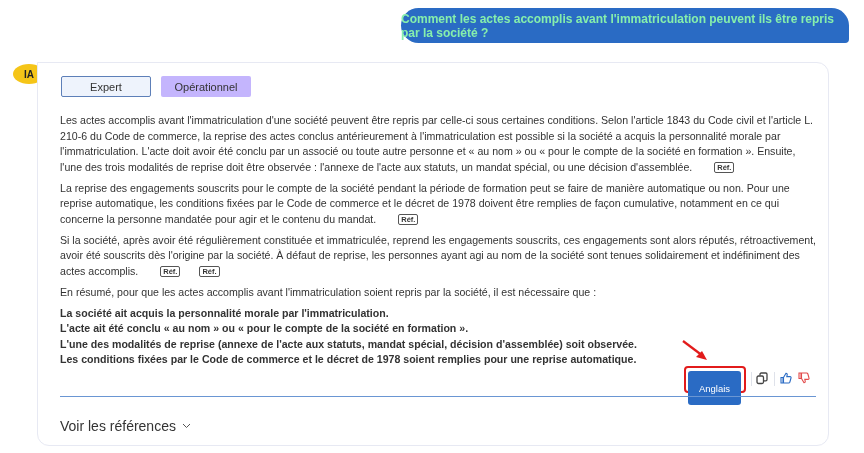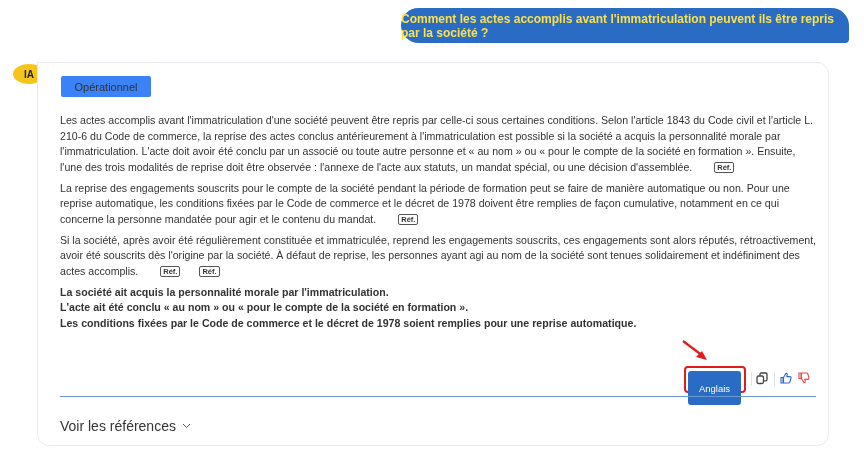--- a/index.html
+++ b/index.html
@@ -4,42 +4,42 @@
   <style>
     * { box-sizing: border-box; margin: 0; padding: 0; }
     html, body {
       width: 864px; height: 453px; overflow: hidden;
       background: #ffffff;
       font-family: "Liberation Sans", "DejaVu Sans", sans-serif;
       color: #333333;
     }
     .user-bubble {
       position: absolute; left: 401px; top: 8px; width: 448px; height: 35px;
-      background: #2a6bc4; color: #fde047;
+      background: #2a6bc4; color: #86efac;
       border-radius: 18px 18px 4px 18px;
       font-size: 12px; font-weight: bold;
       display: flex; align-items: center; justify-content: center;
       letter-spacing: 0px;
     }
     .avatar {
       position: absolute; left: 13px; top: 64px; width: 32px; height: 20px;
       border-radius: 50%; background: #f5c518; color: #222;
       font-size: 10px; font-weight: bold;
       display: flex; align-items: center; justify-content: center;
     }
     .card {
       position: absolute; left: 37px; top: 62px; width: 792px; height: 384px;
       border: 1px solid #e7e9f3; border-radius: 0 12px 12px 12px;
       background: #fff;
     }
     .tabs { position: absolute; left: 23px; top: 13px; display: flex; gap: 10px; }
     .tab {
       height: 21px; padding: 0 16px; font-size: 11px; color: #333;
       display: flex; align-items: center; justify-content: center;
-      background: #3b82f6; border: 1px solid transparent; border-radius: 2px;
+      background: #c4b5fd; border: 1px solid transparent; border-radius: 2px;
       cursor: pointer;
     }
     .tab.active { width: 90px; border-color: #5d7fb8; background: #eef3fc; }
     .tab.inactive { width: 90px; }
     .content {
       position: absolute; left: 22px; top: 50px; width: 760px;
       font-size: 10.6px; line-height: 15.5px; color: #333;
     }
     .content p { margin-bottom: 5.5px; }
     .ref {
@@ -77,30 +77,33 @@
 <body>
 
 <div class="user-bubble">
   <span>Comment les actes accomplis avant l'immatriculation peuvent ils être repris par la société ?</span>
 </div>
 
 <div class="avatar">IA</div>
 
 <div class="card">
   <div class="tabs">
+    <div class="tab active">Expert</div>
     <div class="tab inactive">Opérationnel</div>
   </div>
 
   <div class="content">
     <p><span>Les actes accomplis avant l'immatriculation d'une société peuvent être repris par celle-ci sous certaines conditions. Selon l'article 1843 du Code civil et l'article L. 210-6 du Code de commerce, la reprise des actes conclus antérieurement à l'immatriculation est possible si la société a acquis la personnalité morale par l'immatriculation. L'acte doit avoir été conclu par un associé ou toute autre personne et « au nom » ou « pour le compte de la société en formation ». Ensuite, l'une des trois modalités de reprise doit être observée : l'annexe de l'acte aux statuts, un mandat spécial, ou une décision d'assemblée.</span> <span class="ref">Réf.</span></p>
     <p><span>La reprise des engagements souscrits pour le compte de la société pendant la période de formation peut se faire de manière automatique ou non. Pour une reprise automatique, les conditions fixées par le Code de commerce et le décret de 1978 doivent être remplies de façon cumulative, notamment en ce qui concerne la personne mandatée pour agir et le contenu du mandat.</span> <span class="ref">Réf.</span></p>
     <p><span>Si la société, après avoir été régulièrement constituée et immatriculée, reprend les engagements souscrits, ces engagements sont alors réputés, rétroactivement, avoir été souscrits dès l'origine par la société. À défaut de reprise, les personnes ayant agi au nom de la société sont tenues solidairement et indéfiniment des actes accomplis.</span> <span class="ref">Réf.</span><span class="ref">Réf.</span></p>
+    <p>En résumé, pour que les actes accomplis avant l'immatriculation soient repris par la société, il est nécessaire que :</p>
     <p>
       <span class="list-line">La société ait acquis la personnalité morale par l'immatriculation.</span>
       <span class="list-line">L'acte ait été conclu « au nom » ou « pour le compte de la société en formation ».</span>
+      <span class="list-line">L'une des modalités de reprise (annexe de l'acte aux statuts, mandat spécial, décision d'assemblée) soit observée.</span>
       <span class="list-line">Les conditions fixées par le Code de commerce et le décret de 1978 soient remplies pour une reprise automatique.</span>
     </p>
   </div>
 
   <svg class="arrow" width="30" height="24" viewBox="0 0 30 24">
     <line x1="2" y1="2" x2="22" y2="17" stroke="#e21b1b" stroke-width="2.2"></line>
     <polygon points="26,21 15,18 21,12" fill="#e21b1b"></polygon>
   </svg>
 
   <div class="highlight-box"></div>

